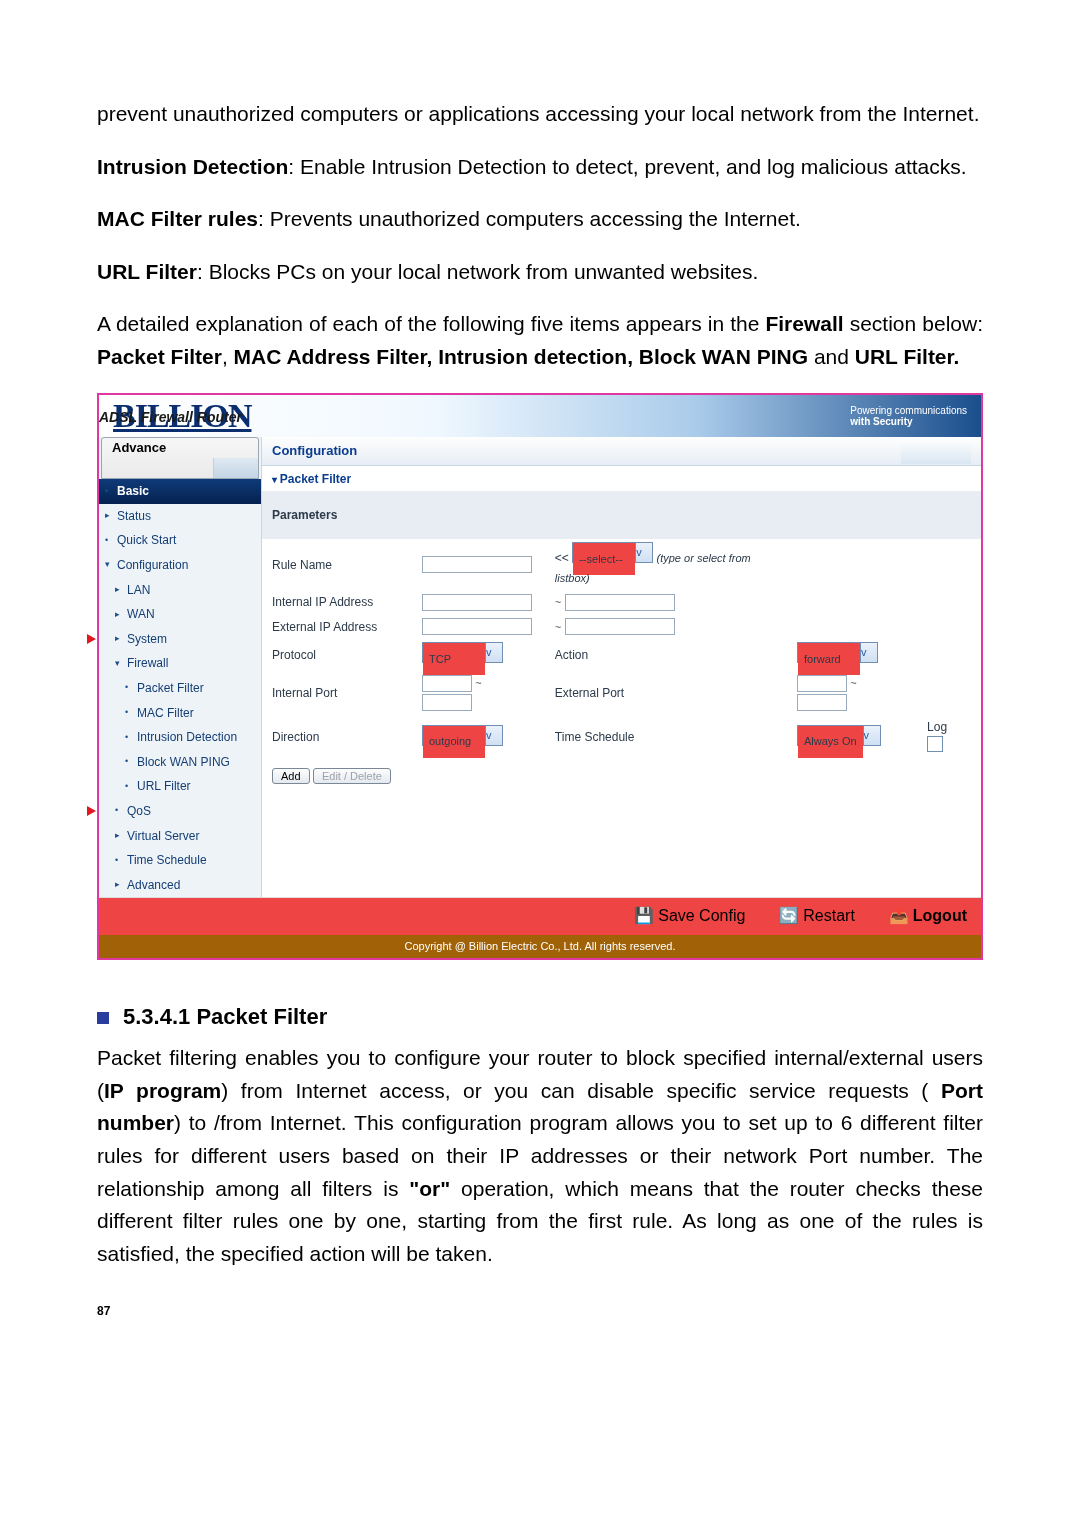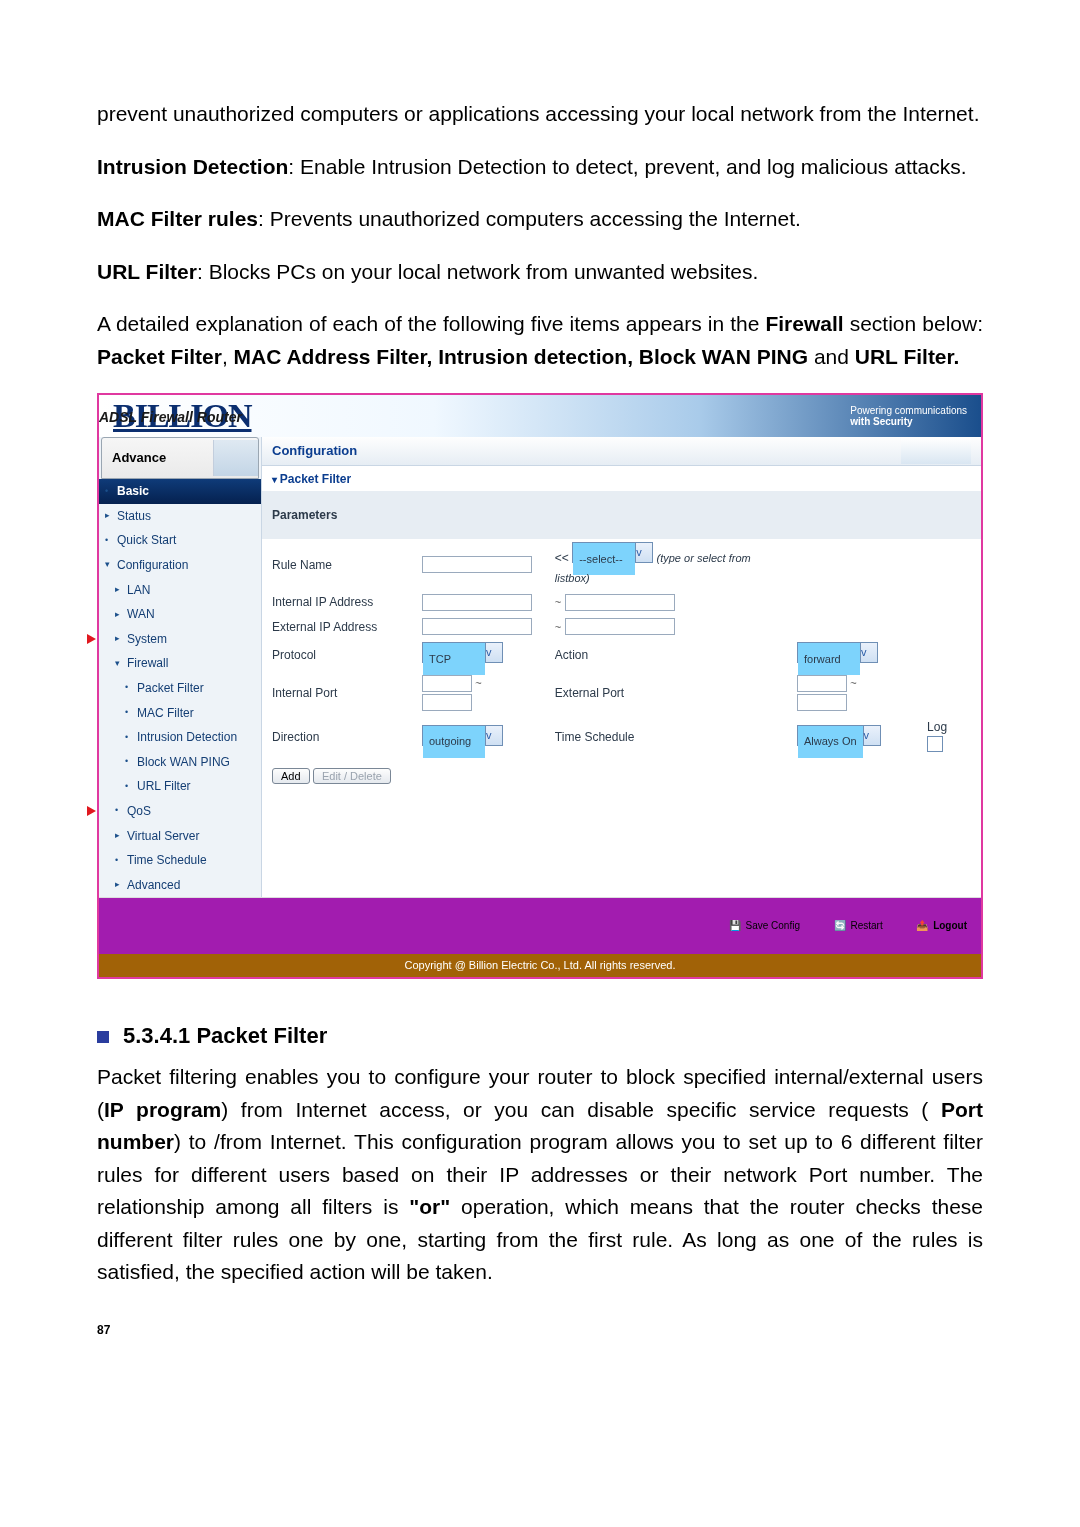--- a/index.html
+++ b/index.html
@@ -18,22 +18,22 @@
          background:linear-gradient(90deg,#ffffff 0%,#f0f8ff 38%,#a9cbea 68%,#1a4e8c 100%);
          padding:0 14px;position:relative;}
   .brand{font-family:Georgia,serif;font-weight:900;letter-spacing:-1px;
          color:#0b2e6f;font-size:34px;text-decoration:underline;}
   .r-title{position:absolute;left:0;right:0;text-align:left;font-style:italic;font-weight:600;font-size:14px;color:#1a1a1a;top:12px;}
   .tagline{font-size:10px;color:#fff;line-height:1.1;text-align:left;}
   .tagline .sec{font-weight:bold;}
 
   .r-body{display:flex;min-height:380px;background:#fff;}
   .sidebar{width:162px;background:#eef3f8;border-right:1px solid #c9d6e4;}
-  .adv-tab{height:40px;display:flex;align-items:center;background:linear-gradient(#f6f6f6,#eaeaea);
-           border:1px solid #9aa6b2;border-radius:3px 3px 0 0;margin:0 2px;position:relative;}
+  .adv-tab{height:40px;display:flex;background:linear-gradient(#f6f6f6,#eaeaea);
+           border:1px solid #9aa6b2;border-radius:3px 3px 0 0;margin:0 2px;position:relative;flex-direction:column;}
   .adv-tab .lbl{font-weight:bold;font-size:13px;padding-left:10px;}
   .adv-tab .pic{width:44px;height:36px;background:linear-gradient(#dfe9f2,#c3d5e6);margin-left:auto;border-left:1px solid #c3cedd;}
   .nav{padding:0;}
   .nav .grp{display:flex;align-items:center;font-size:12px;padding:3px 6px;color:#143e74;cursor:default;}
   .nav .grp .arrow{width:10px;display:inline-block;color:#1b4f8b;font-size:9px;margin-right:2px;}
   .nav .hdr{background:linear-gradient(#0f3b79,#05214f);color:#fff;font-weight:bold;}
   .nav .sub{padding-left:16px;}
   .nav .sub2{padding-left:26px;}
 
   .mainpane{flex:1;display:flex;flex-direction:column;}
@@ -46,28 +46,28 @@
   .pf-hdr::before{content:"▾ ";font-size:10px;}
   .params{background:#e7edf3;padding:15px 10px;font-size:12px;color:#2c3a4a;font-weight:bold;}
 
   table.form{width:100%;font-size:12px;border-collapse:collapse;background:#fff;}
   table.form td{padding:3px 10px;color:#2c3a4a;vertical-align:middle;}
   table.form td.lbl{width:130px;}
   .inp{border:1px solid #9aaabd;height:17px;font-size:11px;padding:0 3px;box-sizing:border-box;}
   .selbtn{background:linear-gradient(#eaf1fb,#cfe0f3);border-left:1px solid #6f8fb5;width:16px;text-align:center;color:#2a5da8;}
   .selwrap{display:inline-flex;border:1px solid #6f8fb5;height:19px;align-items:stretch;}
   .selwrap span{display:flex;align-items:center;font-size:11px;}
-  .selwrap .v{padding:16px 6px;background:#7dd3fc;min-width:50px;}
+  .selwrap .v{padding:16px 6px;background:#ef4444;min-width:50px;}
   .btn{font-size:11px;border:1px solid #7a8796;border-radius:3px;background:linear-gradient(#fdfdfd,#e5e9ee);
        padding:1px 8px;cursor:pointer;}
   .btn.dis{color:#9aa3ae;}
   .chk{width:14px;height:14px;border:1px solid #6f8fb5;background:#fff;display:inline-block;}
   .note{font-style:italic;color:#2c3a4a;font-size:11px;}
 
-  .r-footer{display:flex;justify-content:flex-end;gap:34px;padding:20px 14px;font-size:10px;background:#a21caf;border-top:1px solid #ddd;}
+  .r-footer{display:flex;justify-content:flex-end;gap:34px;padding:6px 14px;font-size:16px;background:#ef4444;border-top:1px solid #ddd;}
   .r-footer span{cursor:pointer;}
   .r-footer .ico{margin-right:4px;}
   .copy{background:#a16207;color:#fff;text-align:center;font-size:11px;padding:3px 0;}
   .red-arrow{position:relative;}
   .red-arrow::after{content:"";position:absolute;left:-12px;top:50%;width:0;height:0;
                     border-top:5px solid transparent;border-bottom:5px solid transparent;border-left:9px solid #e0181f;
                     transform:translateY(-50%);}
   .tilde{color:#555;font-size:11px;}
 </style>
 </head>

